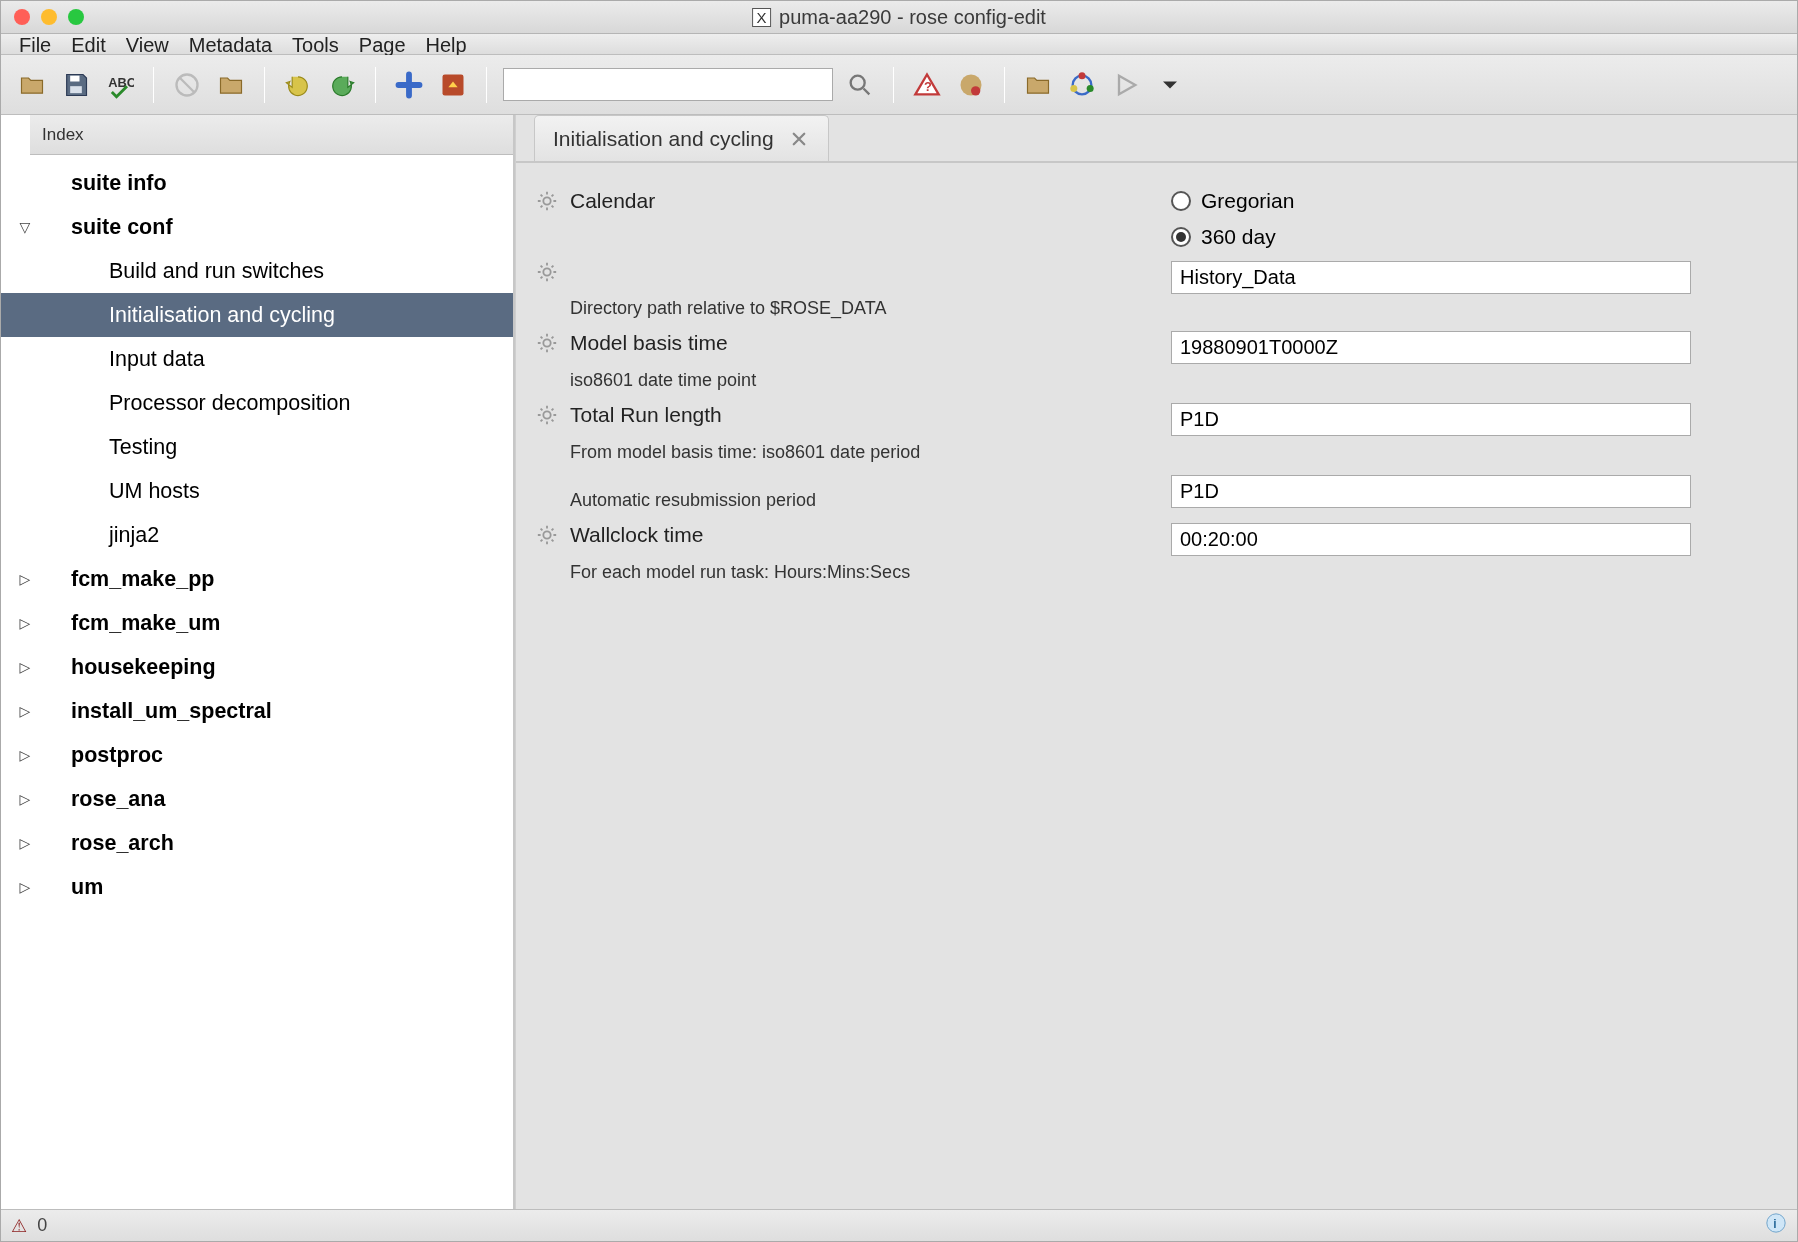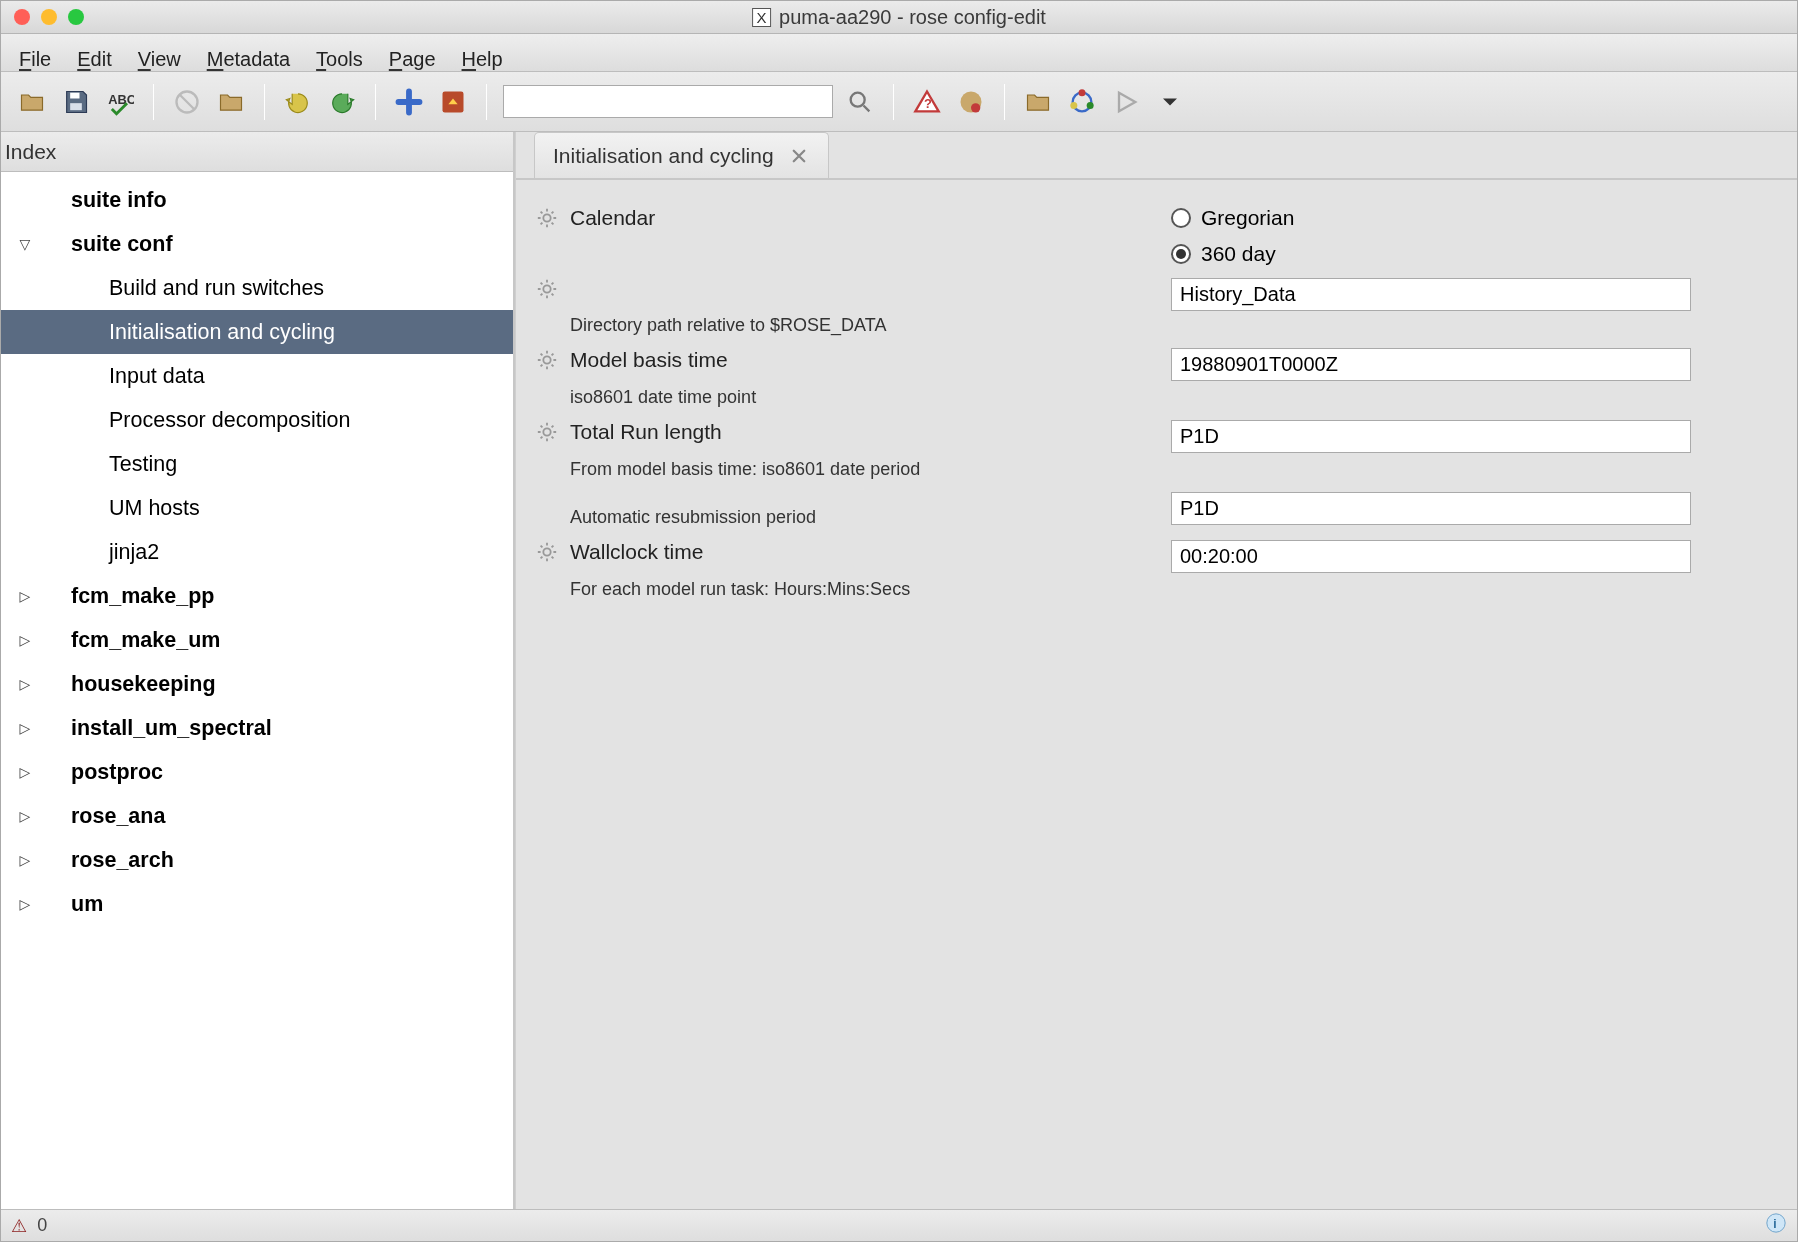--- a/index.html
+++ b/index.html
@@ -8,38 +8,38 @@
 
 
 .titlebar { height:33px; background:linear-gradient(to bottom,#ebebeb,#d8d8d8); border-bottom:1px solid #b5b5b5; display:flex; align-items:center; position:relative; }
 .traffic { display:flex; gap:11px; margin-left:13px; }
 .dot { width:16px; height:16px; border-radius:50%; }
 .dot.red{background:#ff5f57;} .dot.yellow{background:#febc2e;} .dot.green{background:#28c840;}
 .title-center { position:absolute; left:50%; transform:translateX(-50%); font-size:20px; color:#3a3a3a; display:flex; align-items:center; gap:8px;}
 .xicon { width:19px; height:19px; border:1.5px solid #555; display:flex; align-items:center; justify-content:center; font-size:15px; line-height:1; color:#333; background:#fff;}
 
 
-.menubar { height:38px; background:linear-gradient(to bottom,#eee,#ddd); border-bottom:1px solid #bdbdbd; display:flex; align-items:flex-end; gap:26px; padding:0 18px; font-size:20px; }
+.menubar { height:21px; background:linear-gradient(to bottom,#eee,#ddd); border-bottom:1px solid #bdbdbd; display:flex; align-items:flex-start; gap:20px; padding:0 18px; font-size:20px; }
 .menubar span { cursor:default; }
 .mn { text-decoration: underline; text-decoration-color:#333; text-underline-offset:3px; }
 .menuitem { color:#222; }
 
 
 .toolbar { height:60px; background:linear-gradient(to bottom,#ececec,#dedede); border-bottom:1px solid #bdbdbd; display:flex; align-items:center; padding:0 14px; gap:10px;}
 .tb-sep { width:1px; height:36px; background:#bdbdbd; margin:0 6px; border-left:1px solid #fff;}
 .tb-btn { width:34px; height:34px; display:flex; align-items:center; justify-content:center; cursor:pointer; }
 .tb-btn svg { width:28px; height:28px; }
 .toolbar input.search { width:330px; height:33px; border:1px solid #aaa; background:#fff; padding:2px 6px; font-size:17px;}
 
 
 .body { flex:1; display:flex; min-height:0; }
 
 
 .sidebar { width:514px; border-right:2px solid #c7c7c7; display:flex; flex-direction:column; background:#fff; }
-.sidebar-header { height:40px; background:linear-gradient(to bottom,#ececec,#dedede); border-bottom:1px solid #bdbdbd; display:flex; align-items:center; padding:0 4px; font-size:21px; color:#333;}
+.sidebar-header { height:40px; background:linear-gradient(to bottom,#ececec,#dedede); border-bottom:1px solid #bdbdbd; display:flex; align-items:center; padding:0 12px; font-size:17px; color:#333;margin-left:29px;}
 .tree { flex:1; overflow:auto; padding:6px 0;}
 .tree-row { display:flex; align-items:center; height:44px; padding:0 10px; cursor:default; font-size:21.5px;}
 .tree-row.selected { background:#5a6b82; color:#fff; }
 .tree-exp { width:28px; text-align:center; font-size:14px; color:#444; }
 .tree-row.selected .tree-exp { color:#fff; }
 .tree-label { white-space:nowrap; }
 .tree-label.bold { font-weight:bold; }
 .ind1 { padding-left:32px; }
 .ind2 { padding-left:70px;text-align:right; }
 

